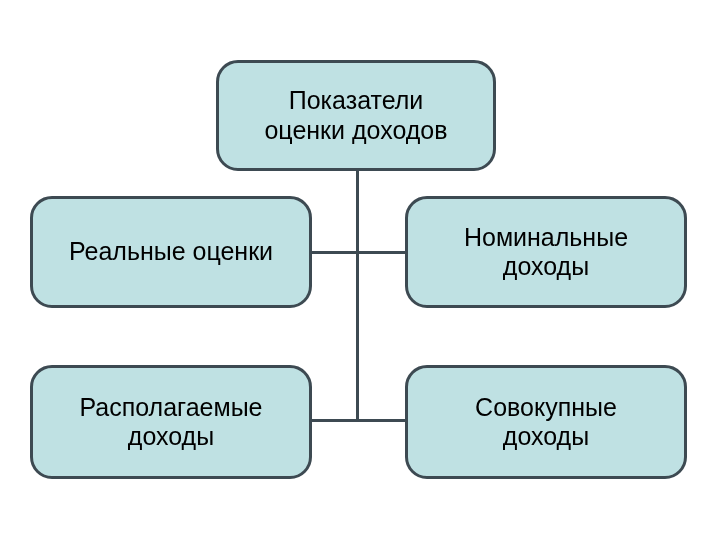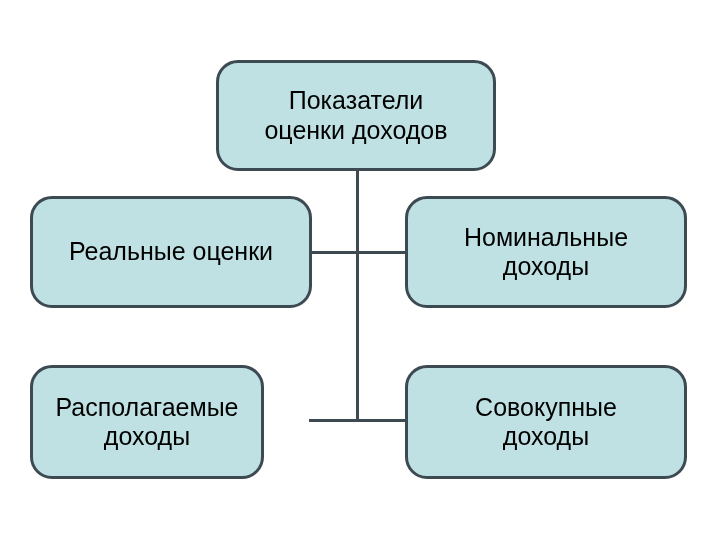--- a/index.html
+++ b/index.html
@@ -59,21 +59,21 @@
   .node-nominal {
     left: 405px;
     top: 196px;
     width: 282px;
     height: 112px;
     font-size: 25px;
   }
   .node-disposable {
     left: 30px;
     top: 365px;
-    width: 234px;
+    width: 282px;
     height: 114px;
     font-size: 25px;
   }
   .node-aggregate {
     left: 405px;
     top: 365px;
     width: 282px;
     height: 114px;
     font-size: 25px;
   }

